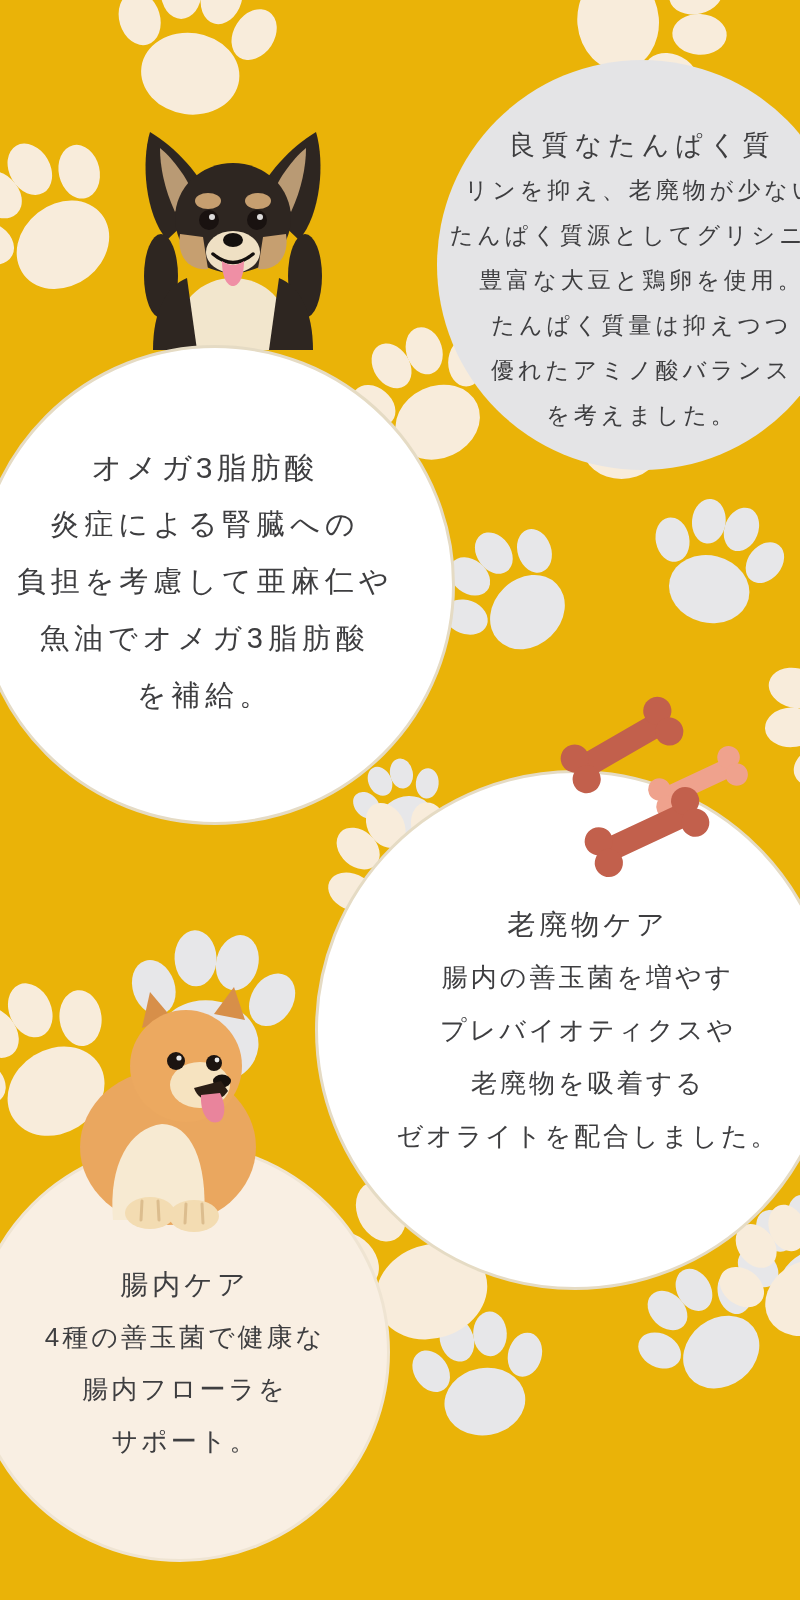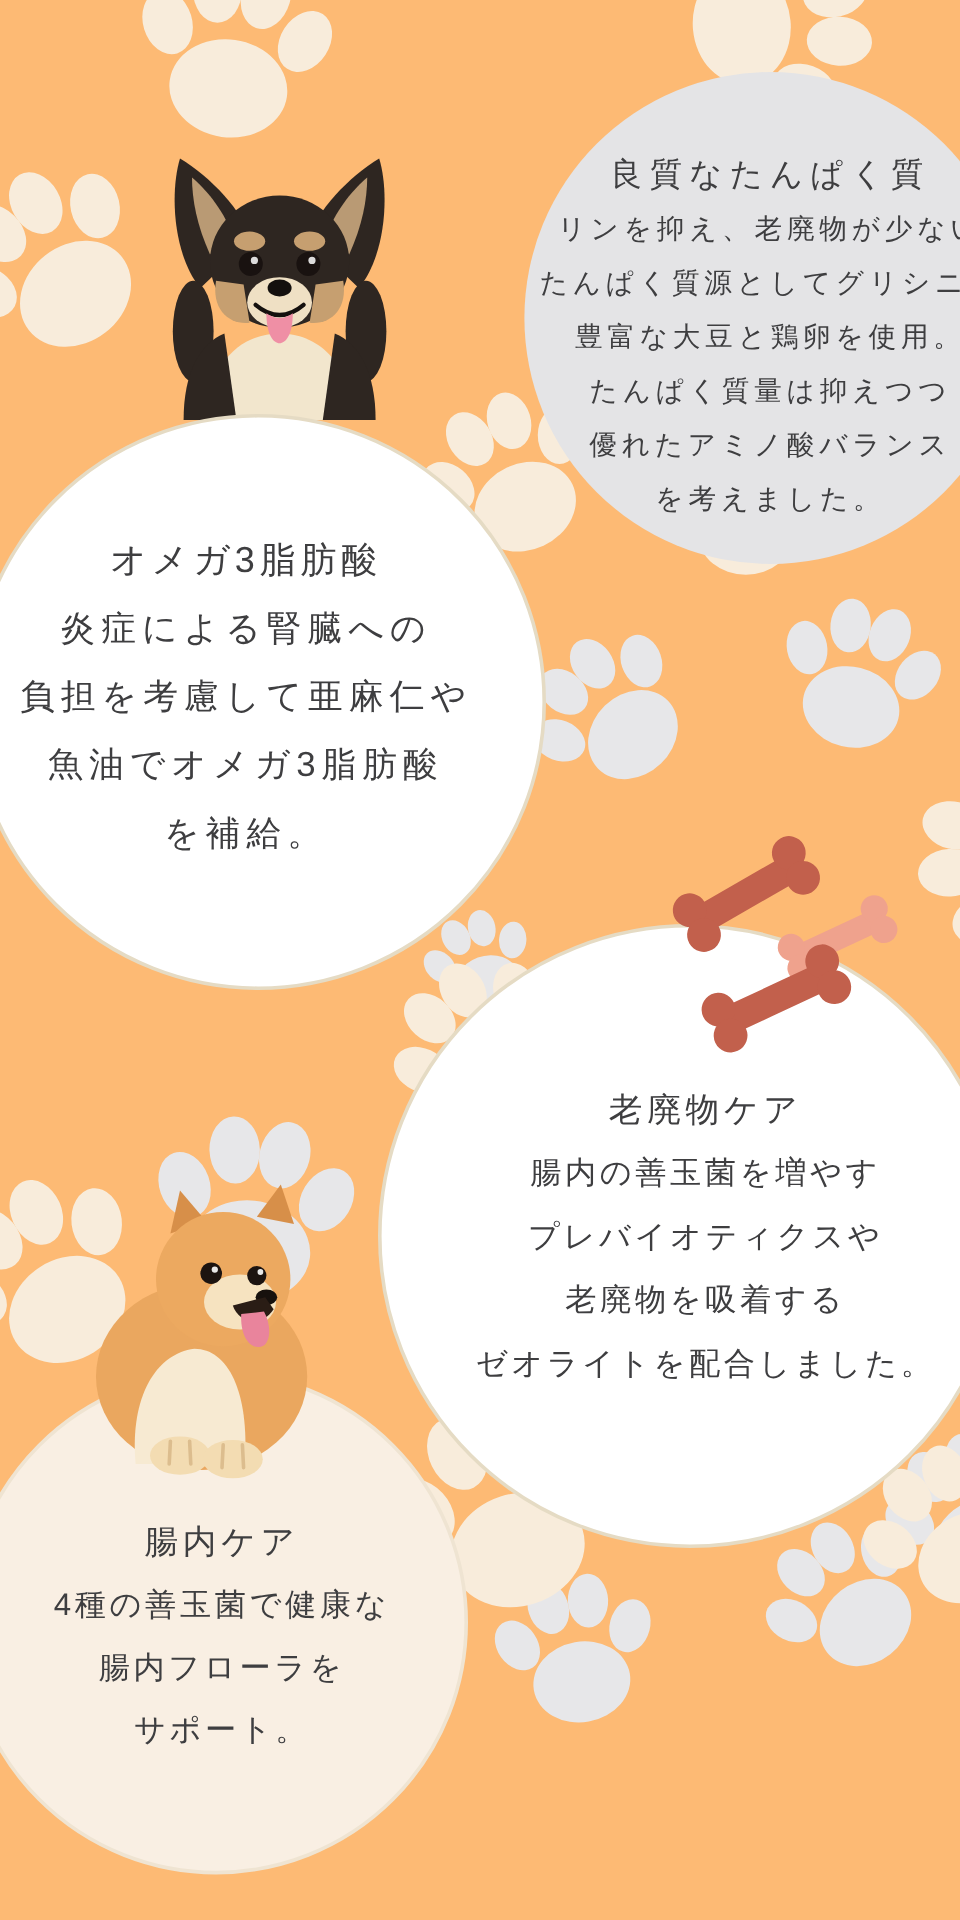--- a/index.html
+++ b/index.html
@@ -1,17 +1,17 @@
 <!DOCTYPE html>
 <html><head>
 <meta charset="utf-8">
 <style>
   html,body{margin:0;padding:0;background:#fff;}
   #canvas{
-    position:relative;width:800px;height:1600px;overflow:hidden;background:#fdba74;
+    position:relative;width:800px;height:1600px;overflow:hidden;background:#eab308;
     font-family:"Liberation Sans",sans-serif;color:#3e3e40;
   }
   
   .bubble{position:absolute;border-radius:50%;box-sizing:border-box;}
   .bubble.gray{background:#e4e4e6;border:none;}
   .bubble.outlined{background:#ffffff;border:3px solid #e5dbc4;}
   .bubble.cream{background:#f9efe3;border:3px solid #efe4d2;}
   
   .btxt{position:absolute;text-align:center;z-index:6;}
   .btxt .ln{white-space:nowrap;}

